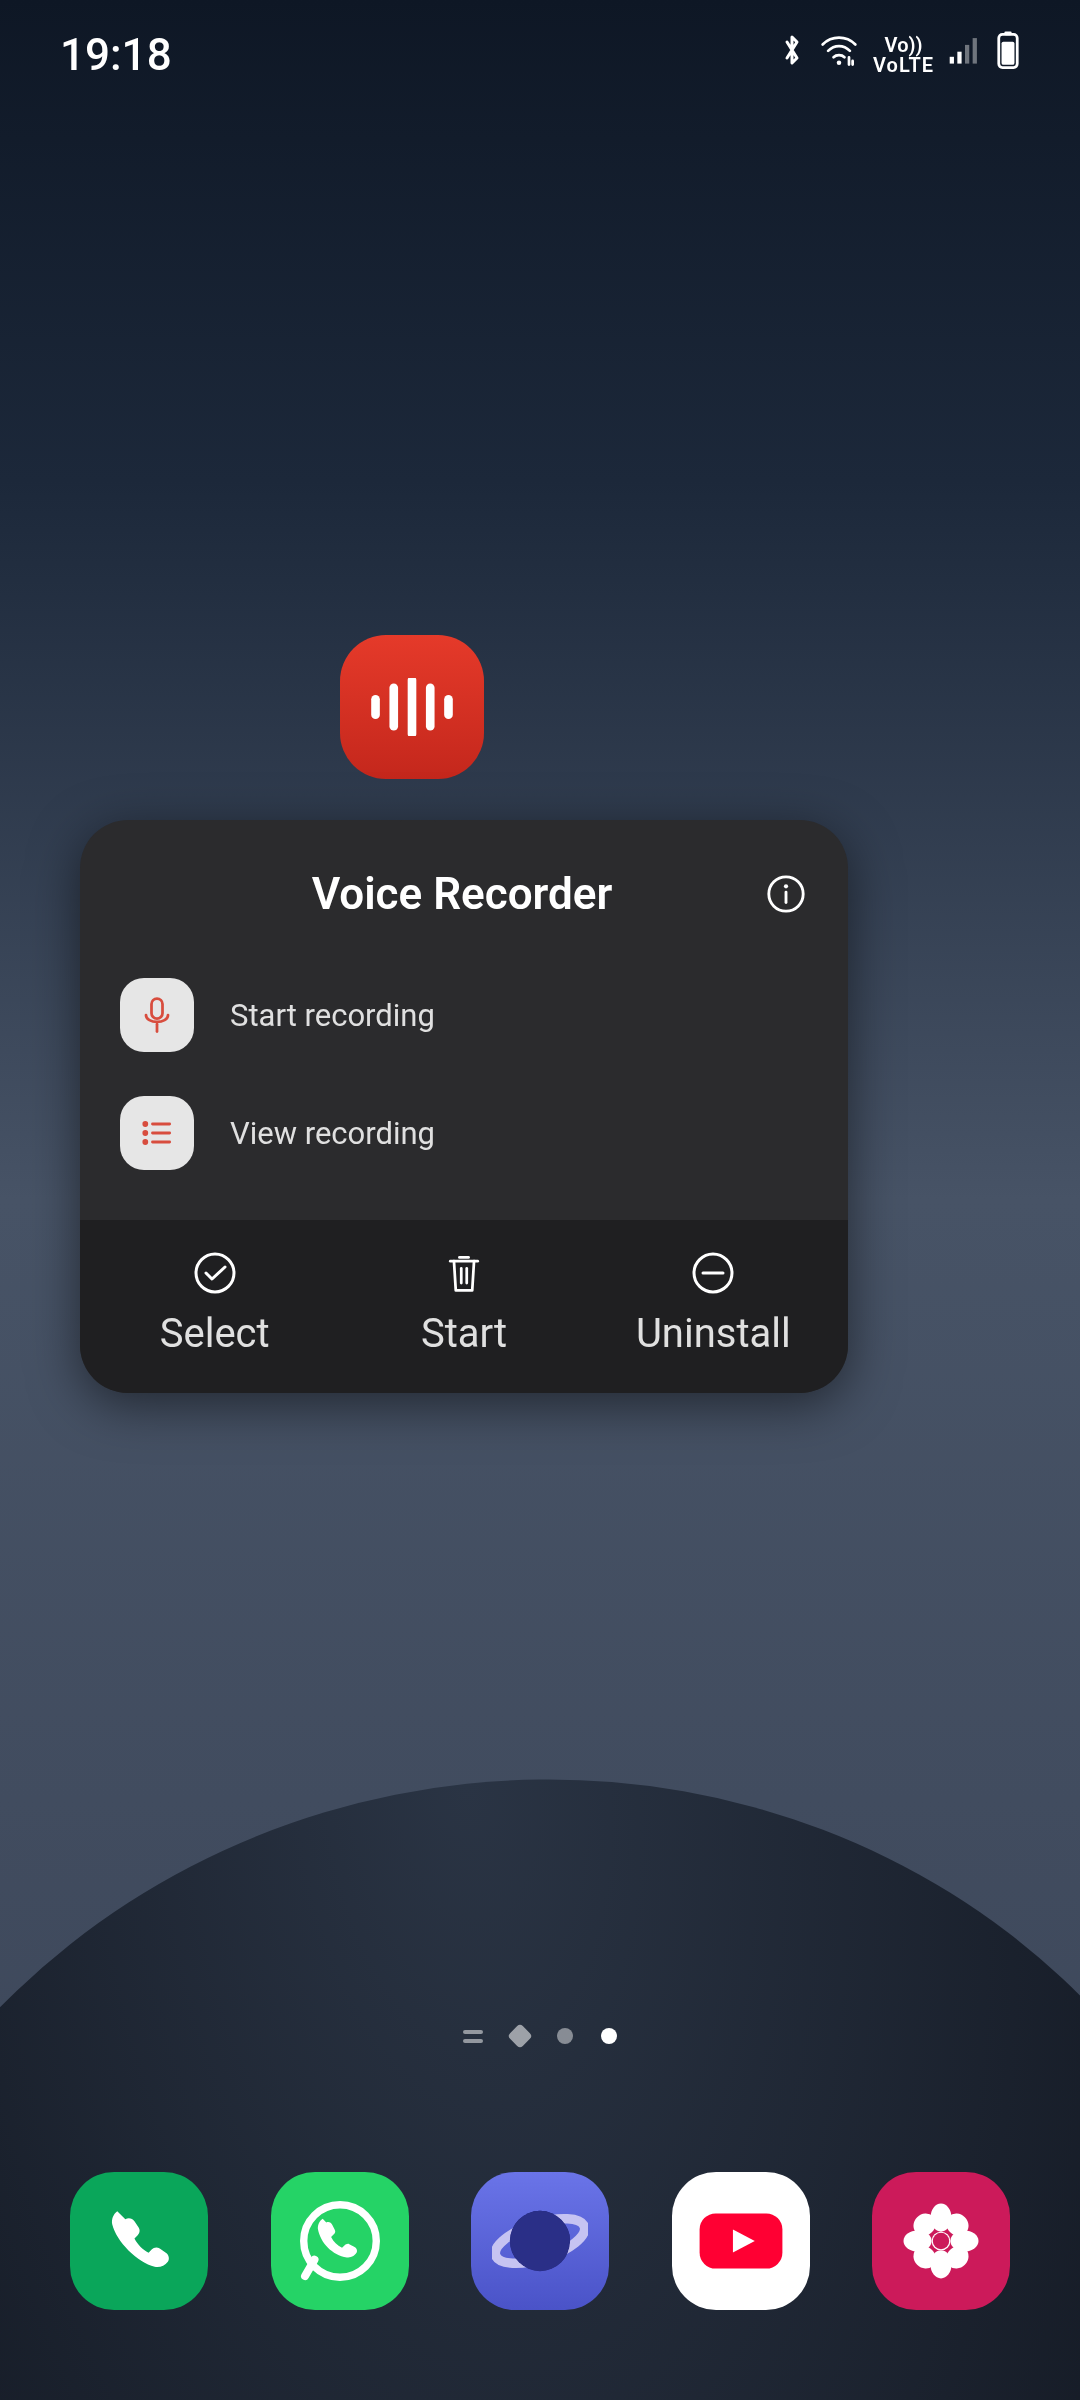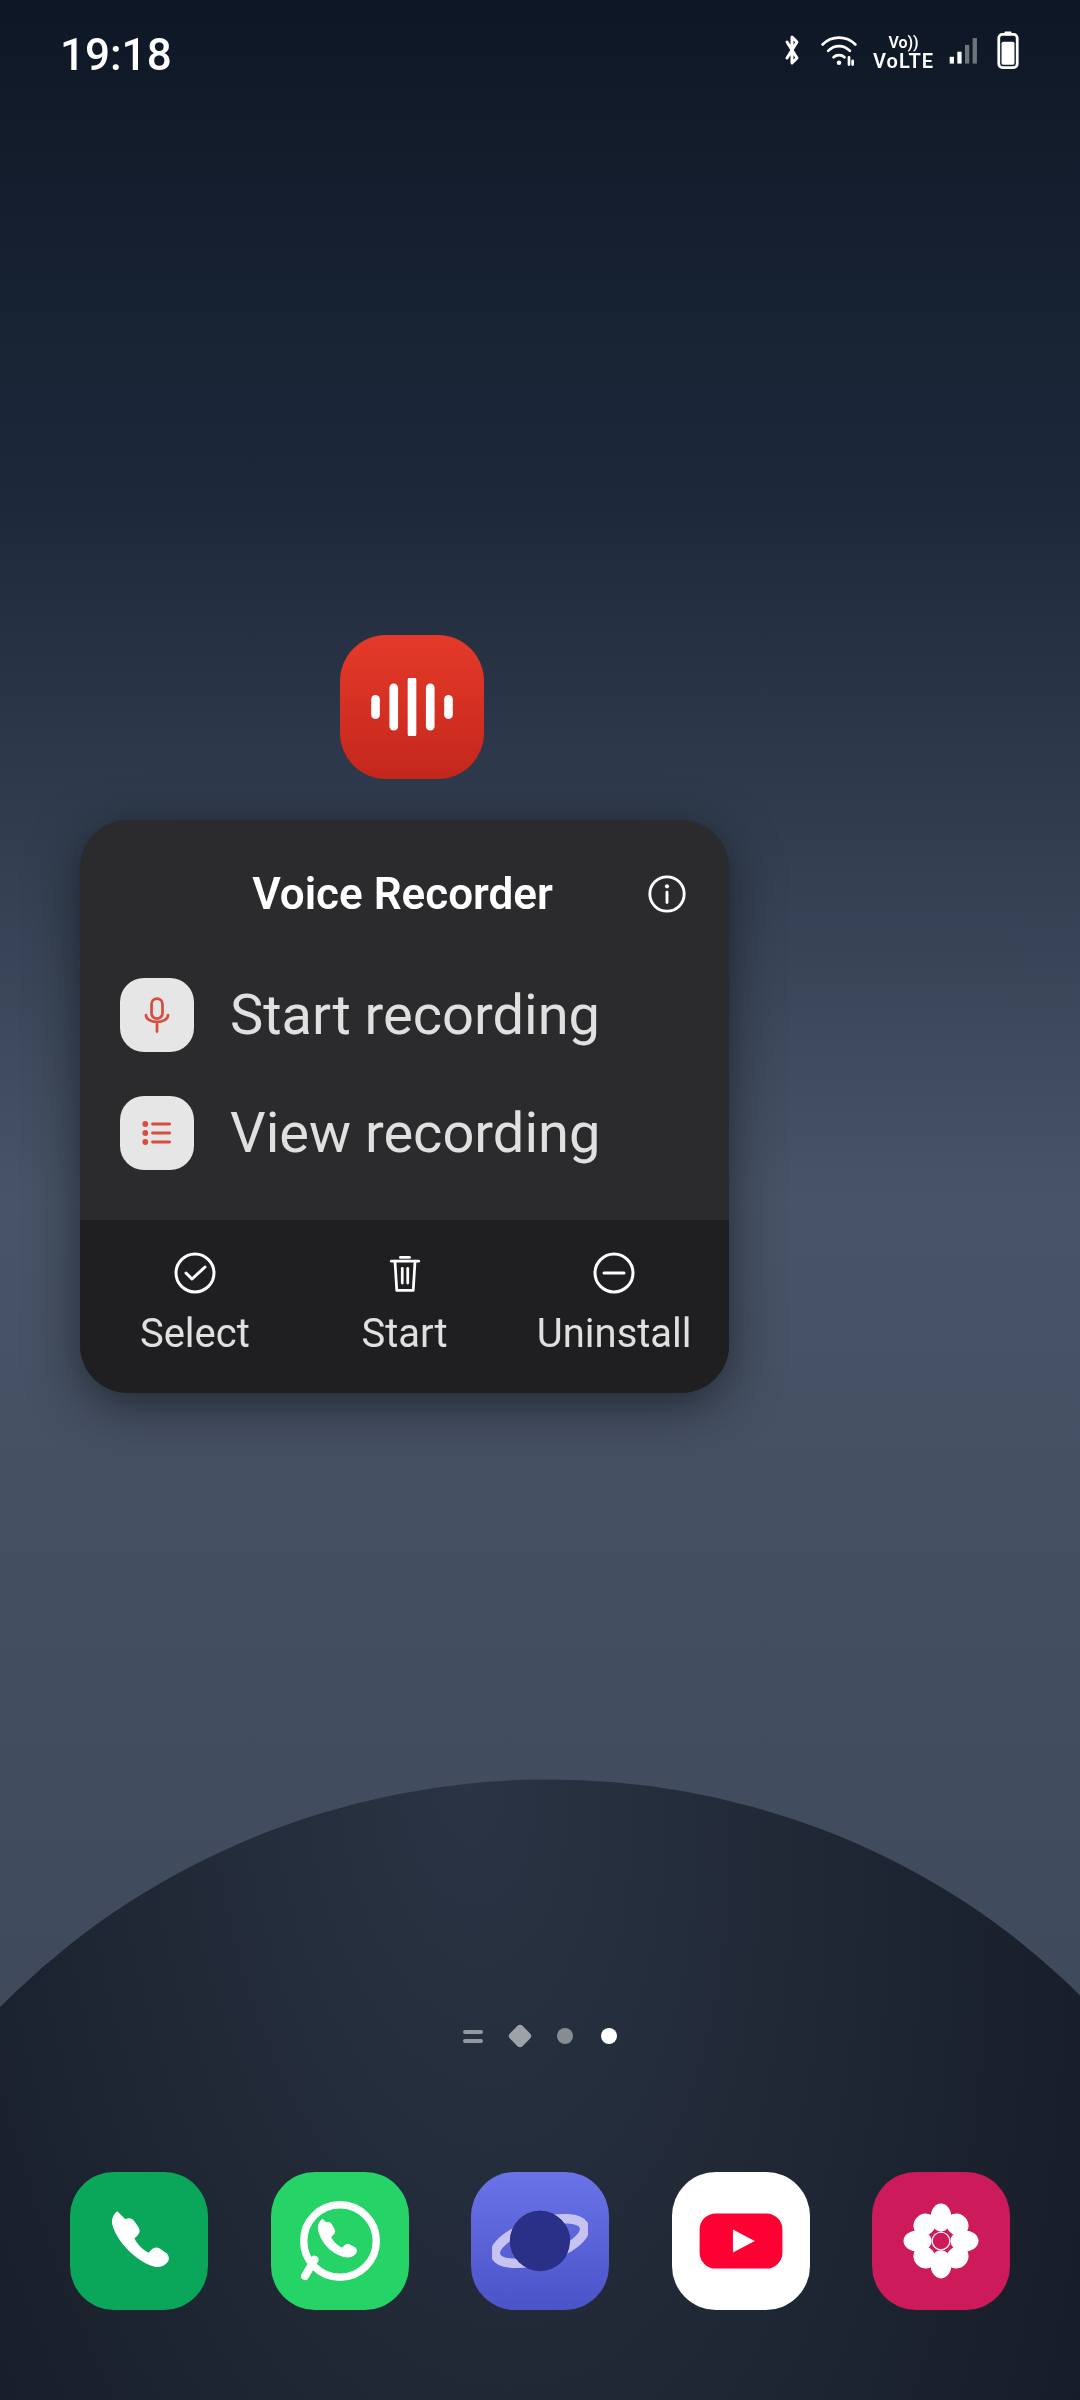--- a/index.html
+++ b/index.html
@@ -48,21 +48,21 @@
   
   .app-icon-held {
     position: absolute; left: 340px; top: 635px; width: 144px; height: 144px;
     display: flex; align-items: center; justify-content: center;
     background: linear-gradient(180deg, #e53a2a 0%, #c4271c 100%);
     border-radius: 46px;
   }
 
   
   .popup {
-    position: absolute; left: 80px; top: 820px; width: 649px;
+    position: absolute; left: 80px; top: 820px; width: 768px;
     border-radius: 48px; overflow: hidden; background: var(--popup-bg);
     box-shadow: 0 12px 50px rgba(0,0,0,0.5);
   }
   .popup::before {
     content:""; position:absolute; top:-16px; left:320px; width:0; height:0;
     border-left:18px solid transparent; border-right:18px solid transparent;
     border-bottom:18px solid var(--popup-bg);
   }
   .popup-header {
     display: flex; align-items: center; justify-content: space-between;
@@ -70,21 +70,21 @@
   }
   .popup-title { flex:1; text-align:center; font-size: 44px; font-weight: 600; color: var(--text-light); margin-left:40px;}
   .info-btn { width:44px; height:44px; display:flex; align-items:center; justify-content:center; }
   .shortcut-row {
     display:flex; align-items:center; gap:36px; padding: 22px 40px;
   }
   .shortcut-tile {
     width:74px; height:74px; border-radius:24px; background: var(--icon-tile);
     display:flex; align-items:center; justify-content:center; flex-shrink:0;
   }
-  .shortcut-label { font-size: 56px; color: var(--text-muted); }
+  .shortcut-label { font-size: 31px; color: var(--text-muted); }
   .shortcut-area { padding: 8px 0 28px 0; }
   .popup-actions {
     display:flex; background: var(--popup-dark); padding: 30px 10px 36px 10px;
   }
   .action {
     flex:1; display:flex; flex-direction:column; align-items:center; gap:14px;
   }
   .action-icon { width:46px; height:46px; display:flex; align-items:center; justify-content:center;}
   .action-label { font-size:40px; color: var(--text-muted); }
 
@@ -134,21 +134,21 @@
     <span>
       <svg viewBox="0 0 44 40" width="40">
         <path class="st" d="M4 14 C14 4 30 4 40 14"></path>
         <path class="st" d="M10 21 C17 14 27 14 34 21"></path>
         <path class="st" d="M16 28 C19 25 25 25 28 28"></path>
         <circle cx="22" cy="34" r="2.5" fill="#fff"></circle>
         <path class="st" stroke-width="2.2" d="M33 28 L33 36 M37 32 L37 36"></path>
       </svg>
     </span>
     <span class="lte">
-      <div style="font-size:16px;">Vo))</div>
+      <div style="font-size:20px;">Vo))</div>
       <div style="letter-spacing:1px;">VoLTE</div>
     </span>
     <span>
       <svg viewBox="0 0 40 40" width="34">
         <rect x="2" y="28" width="5" height="8" fill="#fff"></rect>
         <rect x="11" y="22" width="5" height="14" fill="#fff"></rect>
         <rect x="20" y="14" width="5" height="22" fill="rgba(255,255,255,0.4)"></rect>
         <rect x="29" y="6" width="5" height="30" fill="rgba(255,255,255,0.4)"></rect>
       </svg>
     </span>

